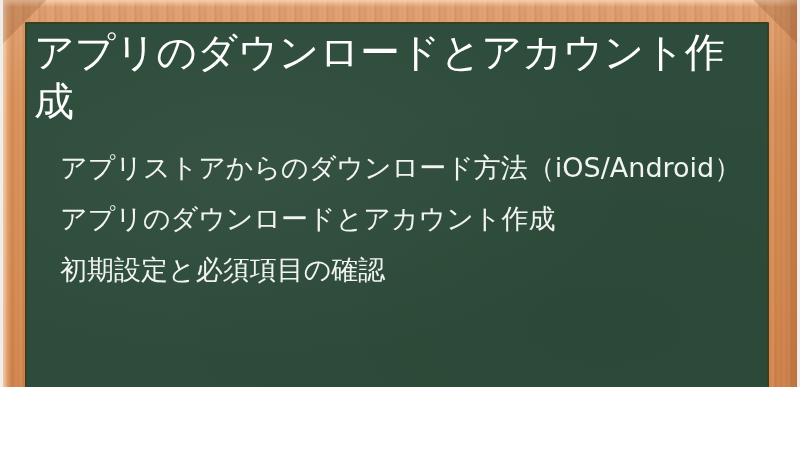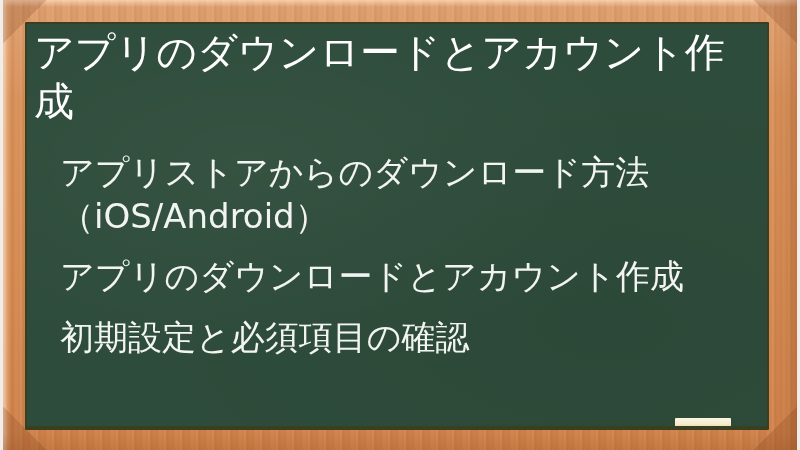--- a/index.html
+++ b/index.html
@@ -4,21 +4,21 @@
 <style>
   html, body {
     margin: 0;
     padding: 0;
     background: #ffffff;
   }
 
   #slide {
     position: relative;
     width: 800px;
-    height: 450px;
+    height: 387px;
     overflow: hidden;
     background: #efeeec;
     font-family: "DejaVu Sans", "Liberation Sans", sans-serif;
   }
 
   
   .frame {
     position: absolute;
     left: 3px;
     top: 0px;
@@ -112,21 +112,21 @@
     font-weight: 400;
     white-space: pre-wrap;
   }
 
   .bullets {
     position: absolute;
     left: 33px;
     top: 126px;
     width: 706px;
     color: #f2f4f1;
-    font-size: 34px;
+    font-size: 27px;
     line-height: 1.3;
     font-weight: 400;
   }
 
   .bullet {
     margin: 0 0 16px 0;
     white-space: pre-wrap;
   }
   .bullet:last-child { margin-bottom: 17px; }
 

